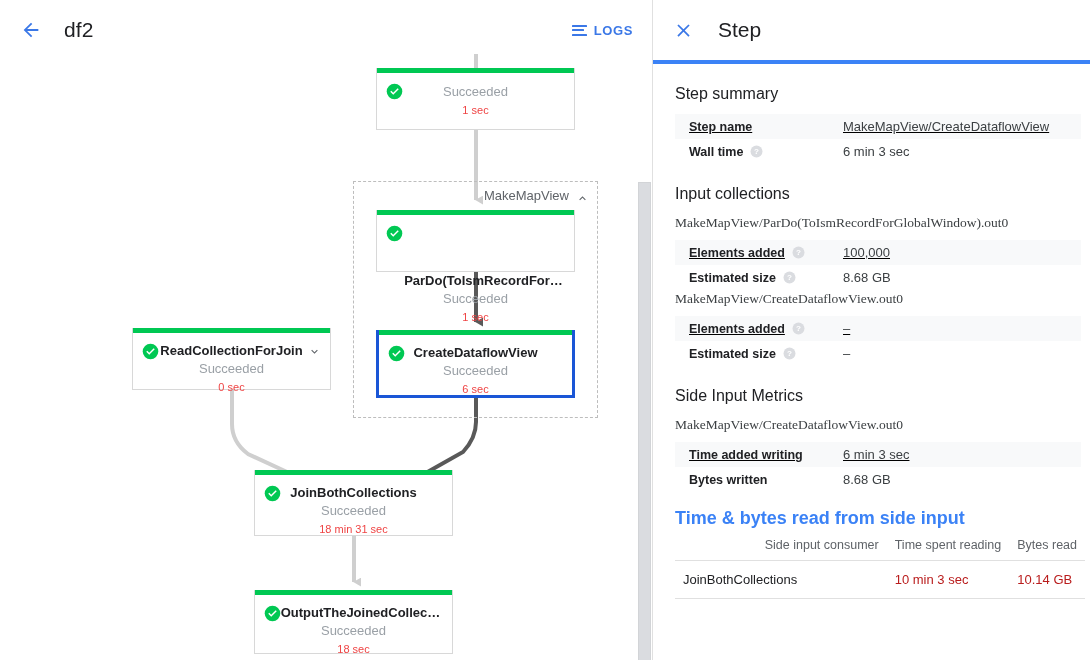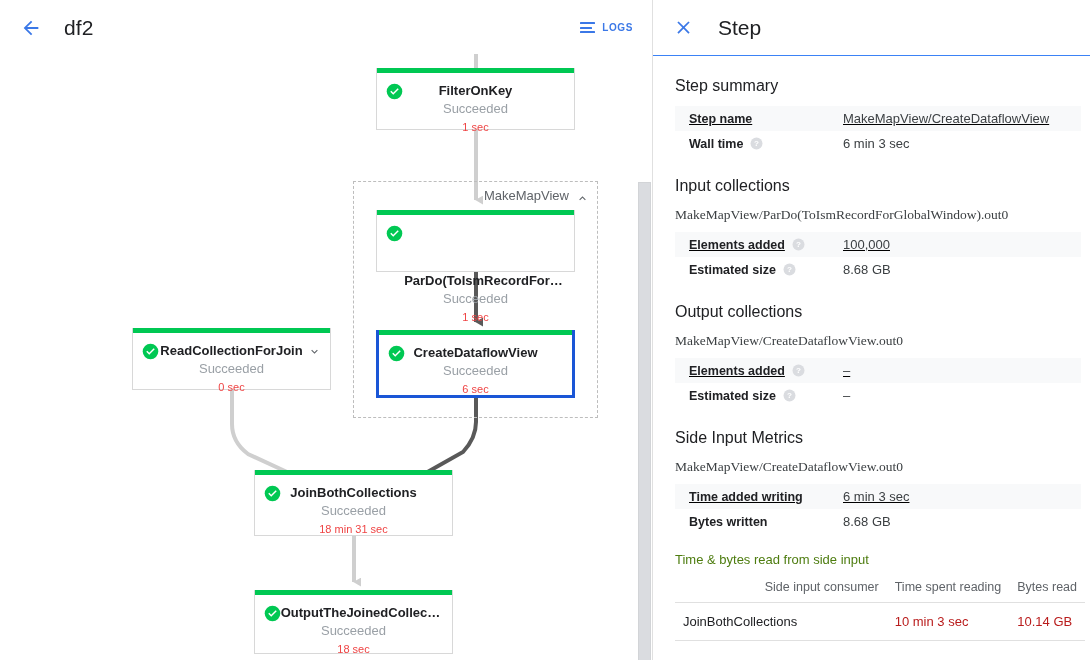--- a/index.html
+++ b/index.html
@@ -10,35 +10,35 @@
     overflow: hidden;
     background: #ffffff;
     font-family: "Liberation Sans", sans-serif;
     -webkit-font-smoothing: antialiased;
   }
   .app { position: relative; width: 1090px; height: 660px; background:#fff; }
 
   
   .topbar {
     position: absolute; top: 0; left: 0; width: 653px; height: 61px;
-    background: #fff; border-bottom: 6px solid #a16207;
+    background: #fff; border-bottom: 1px solid #a16207;
     display: flex; align-items: center; padding: 0 14px; text-align: center;
   }
   .back-btn {
     width: 34px; height: 34px; display:flex; align-items:center; justify-content:center;
     cursor: pointer; flex: 0 0 auto;
   }
   .job-title {
     font-size: 21px; color: #202124; margin-left: 16px; font-weight: 400;
     letter-spacing: .1px; white-space: nowrap;
   }
   .topbar-spacer { flex: 1 1 auto; }
   .logs-btn {
     display: flex; align-items: center; gap: 7px; cursor: pointer;
-    color: #3b78e7; font-size: 10px; font-weight: 600; letter-spacing: .6px;
+    color: #3b78e7; font-size: 13px; font-weight: 600; letter-spacing: .6px;
     padding: 6px 6px; white-space: nowrap;
   }
   .hamburger { display:flex; flex-direction: column; gap: 2.5px; width: 15px; }
   .hamburger i { display:block; height: 2px; background:#3b78e7; border-radius: .5px; }
   .hamburger i:nth-child(2){ width: 12px; }
   .hamburger i:nth-child(3){ width: 15px; }
 
   
   .graph-panel {
     position: absolute; top: 54px; left: 0; width: 653px; height: 606px;
@@ -98,22 +98,22 @@
   .group-collapse {
     position: absolute; right: 8px; top: 9px; width: 13px; height: 13px; cursor: pointer;
   }
 
   
   .side-panel {
     position: absolute; top: 0; left: 653px; width: 437px; height: 660px;
     background: #fff; overflow: hidden;
   }
   .side-header {
-    height: 56px; display: flex; align-items: center; padding: 0 14px;
-    border-bottom: 1px solid #3b82f6;
+    height: 64px; display: flex; align-items: center; padding: 0 14px;
+    border-bottom: 4px solid #3b82f6;
   }
   .close-btn {
     width: 32px; height: 32px; display:flex; align-items:center; justify-content:center;
     cursor:pointer;
   }
   .side-title { font-size: 21px; color: #202124; margin-left: 19px; font-weight: 400; }
 
   .side-content { padding: 20px 0 0 0; }
   .sec-title {
     font-size: 16px; color: #202124; font-weight: 400;
@@ -130,21 +130,21 @@
   table.kv td.k { font-weight: 700; color: #202124; width: 168px; white-space: nowrap; }
   table.kv td.v { color: #3c4043; font-size: 13px; padding-left: 0; }
 
   .help-icon {
     display: inline-block; width: 13px; height: 13px; margin-left: 7px;
     vertical-align: -2px;
   }
 
   
   .sub-title {
-    font-size: 13px; font-weight: 400; color: #4d7c0f;
+    font-size: 18px; font-weight: 700; color: #3b82f6;
     padding: 16px 0 0 22px; line-height: 20px;
   }
   table.sit { width: 410px; margin-left: 22px; border-collapse: collapse; margin-top: 6px; }
   table.sit th {
     font-size: 12.5px; font-weight: 400; color: #5f6368; text-align: right;
     padding: 4px 8px 8px 8px; border-bottom: 1px solid #e0e0e0; white-space: nowrap;
   }
   table.sit th.num { text-align: left; }
   table.sit td {
     font-size: 13px; color: #b91c1c; padding: 11px 8px 11px 8px;
@@ -213,21 +213,20 @@
         </div>
       </div>
 
       <div class="node" style="left:376px; top:14px; width:199px; height:62px;">
         <span class="accent"></span>
         <div class="node-body">
           <svg class="check-icon" viewBox="0 0 24 24">
             <circle cx="12" cy="12" r="11" fill="#00c853"></circle>
             <path d="M10.2 16.6 6 12.4l1.5-1.5 2.7 2.7 6.3-6.3L18 8.8z" fill="#fff"></path>
           </svg>
-          <div class="node-name">FilterOnKey</div>
           <div class="node-status">Succeeded</div>
           <div class="node-time">1 sec</div>
         </div>
       </div>
 
       <div class="node" style="left:376px; top:156px; width:199px; height:62px;">
         <span class="accent"></span>
         <div class="node-body">
           <svg class="check-icon" viewBox="0 0 24 24">
             <circle cx="12" cy="12" r="11" fill="#00c853"></circle>
@@ -349,21 +348,20 @@
         <tr>
           <td class="k"><span>Estimated size</span><svg class="help-icon" viewBox="0 0 24 24">
                   <circle cx="12" cy="12" r="11" fill="#dadce0"></circle>
                   <text x="12" y="17" font-size="15" text-anchor="middle" fill="#fff" font-family="Liberation Sans">?</text>
                 </svg></td>
           <td class="v">8.68 GB</td>
         </tr>
       </tbody>
         </table>
 
-      <div class="sec-title mt">Output collections</div>
       <div class="coll-name">MakeMapView/CreateDataflowView.out0</div>
       <table class="kv">
         <tbody>
             <tr class="alt">
           <td class="k"><span>Elements added</span><svg class="help-icon" viewBox="0 0 24 24">
                   <circle cx="12" cy="12" r="11" fill="#dadce0"></circle>
                   <text x="12" y="17" font-size="15" text-anchor="middle" fill="#fff" font-family="Liberation Sans">?</text>
                 </svg></td>
           <td class="v">–</td>
         </tr>

